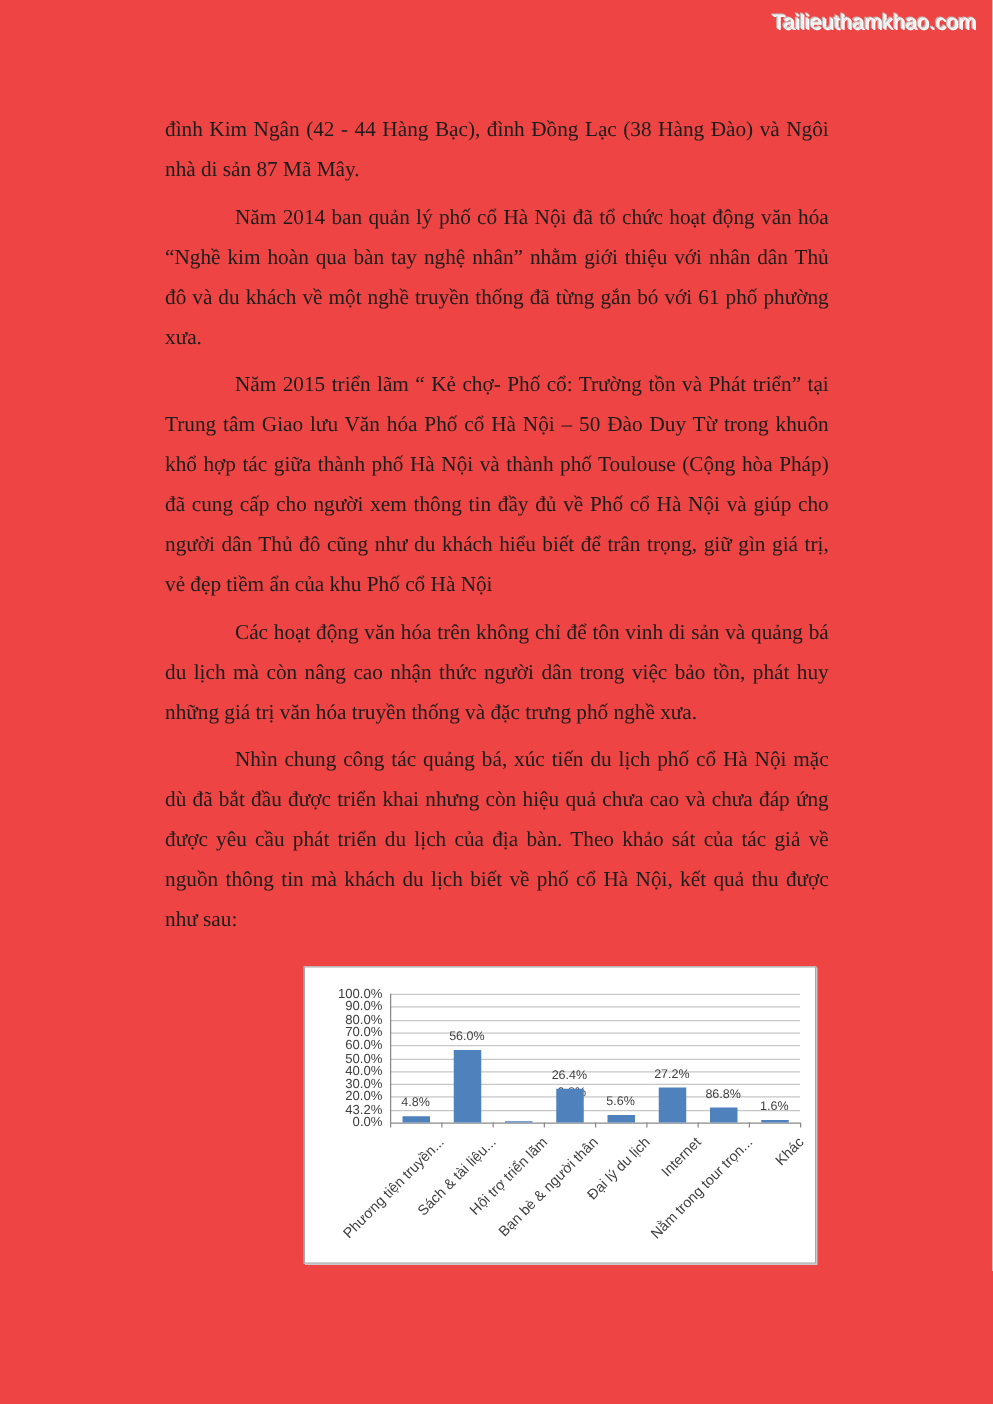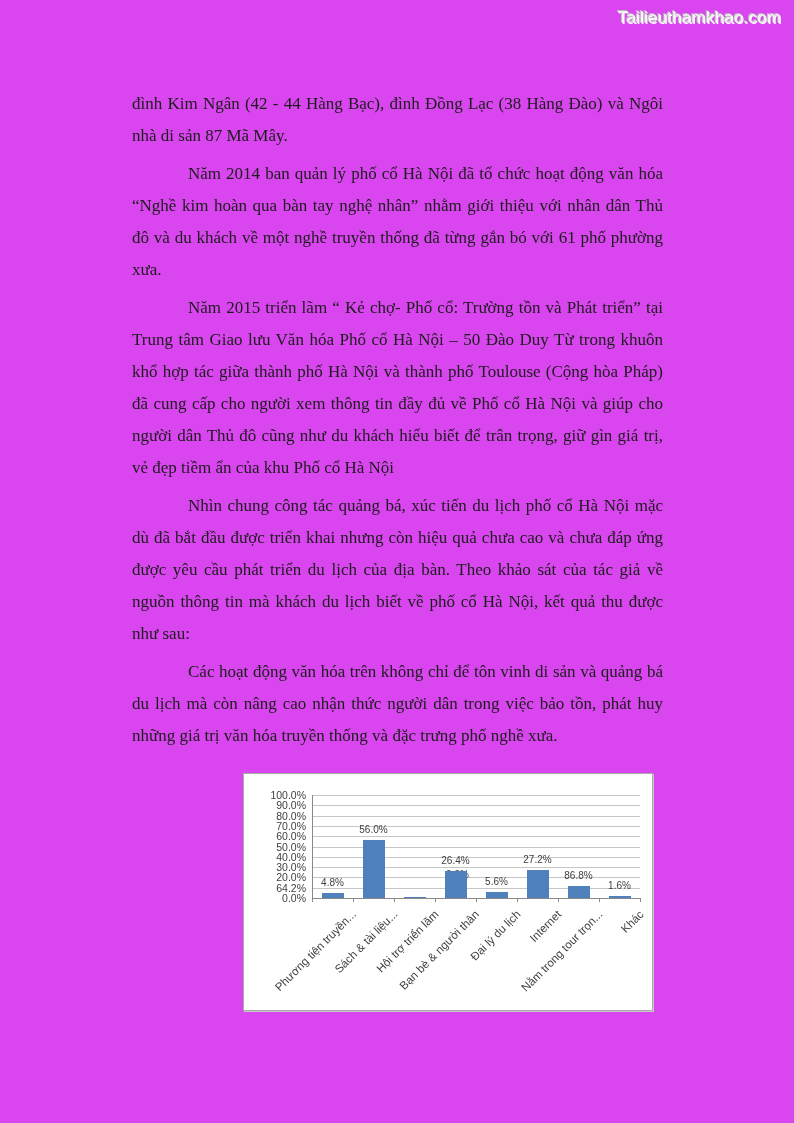--- a/index.html
+++ b/index.html
@@ -1,19 +1,19 @@
 <!DOCTYPE html>
 <html><head>
 <meta charset="utf-8">
 <style>
   html,body{margin:0;padding:0;background:#ffffff;}
   .page{
     position:relative;
     width:794px;height:1123px;
-    background:#d946ef;
+    background:#ef4444;
     overflow:hidden;
     font-family:"Liberation Serif", serif;
     color:#1c1c1c;
   }
   .watermark{
     position:absolute;top:8px;right:13px;
     font-family:"Liberation Sans", sans-serif;
     font-size:17px;
     color:#f2f2f2;
     text-shadow:-1px -1px 0 #b9b9b9, 1px 1px 0 #ffffff, 0 0 1px #cfcfcf;
@@ -68,22 +68,22 @@
 <body>
 
 <div class="page">
 
   <div class="watermark">Tailieuthamkhao.com</div>
 
   <div class="content">
     <p>đình Kim Ngân (42 - 44 Hàng Bạc), đình Đồng Lạc (38 Hàng Đào) và Ngôi nhà di sản 87 Mã Mây.</p>
     <p class="indent">Năm 2014 ban quản lý phố cổ Hà Nội đã tổ chức hoạt động văn hóa “Nghề kim hoàn qua bàn tay nghệ nhân” nhằm giới thiệu với nhân dân Thủ đô và du khách về một nghề truyền thống đã từng gắn bó với 61 phố phường xưa.</p>
     <p class="indent">Năm 2015 triển lãm “ Kẻ chợ- Phố cổ: Trường tồn và Phát triển” tại Trung tâm Giao lưu Văn hóa Phố cổ Hà Nội – 50 Đào Duy Từ trong khuôn khổ hợp tác giữa thành phố Hà Nội và thành phố Toulouse (Cộng hòa Pháp) đã cung cấp cho người xem thông tin đầy đủ về Phố cổ Hà Nội và giúp cho người dân Thủ đô cũng như du khách hiểu biết để trân trọng, giữ gìn giá trị, vẻ đẹp tiềm ẩn của khu Phố cổ Hà Nội</p>
+    <p class="indent">Các hoạt động văn hóa trên không chỉ để tôn vinh di sản và quảng bá du lịch mà còn nâng cao nhận thức người dân trong việc bảo tồn, phát huy những giá trị văn hóa truyền thống và đặc trưng phố nghề xưa.</p>
     <p class="indent">Nhìn chung công tác quảng bá, xúc tiến du lịch phố cổ Hà Nội mặc dù đã bắt đầu được triển khai nhưng còn hiệu quả chưa cao và chưa đáp ứng được yêu cầu phát triển du lịch của địa bàn. Theo khảo sát của tác giả về nguồn thông tin mà khách du lịch biết về phố cổ Hà Nội, kết quả thu được như sau:</p>
-    <p class="indent">Các hoạt động văn hóa trên không chỉ để tôn vinh di sản và quảng bá du lịch mà còn nâng cao nhận thức người dân trong việc bảo tồn, phát huy những giá trị văn hóa truyền thống và đặc trưng phố nghề xưa.</p>
   </div>
 
   <figure class="chart">
       <div class="gridline" style="left: 68px; top: 21px; width: 328px;"></div>
       <div class="ytick-label" style="left: 6px; top: 15px;">100.0%</div>
       <div class="gridline" style="left: 68px; top: 31.3px; width: 328px;"></div>
       <div class="ytick-label" style="left: 6px; top: 25.3px;">90.0%</div>
       <div class="gridline" style="left: 68px; top: 41.6px; width: 328px;"></div>
       <div class="ytick-label" style="left: 6px; top: 35.6px;">80.0%</div>
       <div class="gridline" style="left: 68px; top: 51.9px; width: 328px;"></div>
@@ -92,21 +92,21 @@
       <div class="ytick-label" style="left: 6px; top: 56.2px;">60.0%</div>
       <div class="gridline" style="left: 68px; top: 72.5px; width: 328px;"></div>
       <div class="ytick-label" style="left: 6px; top: 66.5px;">50.0%</div>
       <div class="gridline" style="left: 68px; top: 82.8px; width: 328px;"></div>
       <div class="ytick-label" style="left: 6px; top: 76.8px;">40.0%</div>
       <div class="gridline" style="left: 68px; top: 93.1px; width: 328px;"></div>
       <div class="ytick-label" style="left: 6px; top: 87.1px;">30.0%</div>
       <div class="gridline" style="left: 68px; top: 103.4px; width: 328px;"></div>
       <div class="ytick-label" style="left: 6px; top: 97.4px;">20.0%</div>
       <div class="gridline" style="left: 68px; top: 113.7px; width: 328px;"></div>
-      <div class="ytick-label" style="left: 6px; top: 107.7px;">64.2%</div>
+      <div class="ytick-label" style="left: 6px; top: 107.7px;">43.2%</div>
       <div class="axisline" style="left: 68px; top: 124px; width: 328px;"></div>
       <div class="ytick-label" style="left: 6px; top: 118px;">0.0%</div>
       <div class="vaxisline" style="left: 68px; top: 21px; height: 103px;"></div>
       <div class="xtick" style="left: 68px; top: 124px;"></div>
       <div class="xtick" style="left: 109px; top: 124px;"></div>
       <div class="xtick" style="left: 150px; top: 124px;"></div>
       <div class="xtick" style="left: 191px; top: 124px;"></div>
       <div class="xtick" style="left: 232px; top: 124px;"></div>
       <div class="xtick" style="left: 273px; top: 124px;"></div>
       <div class="xtick" style="left: 314px; top: 124px;"></div>

